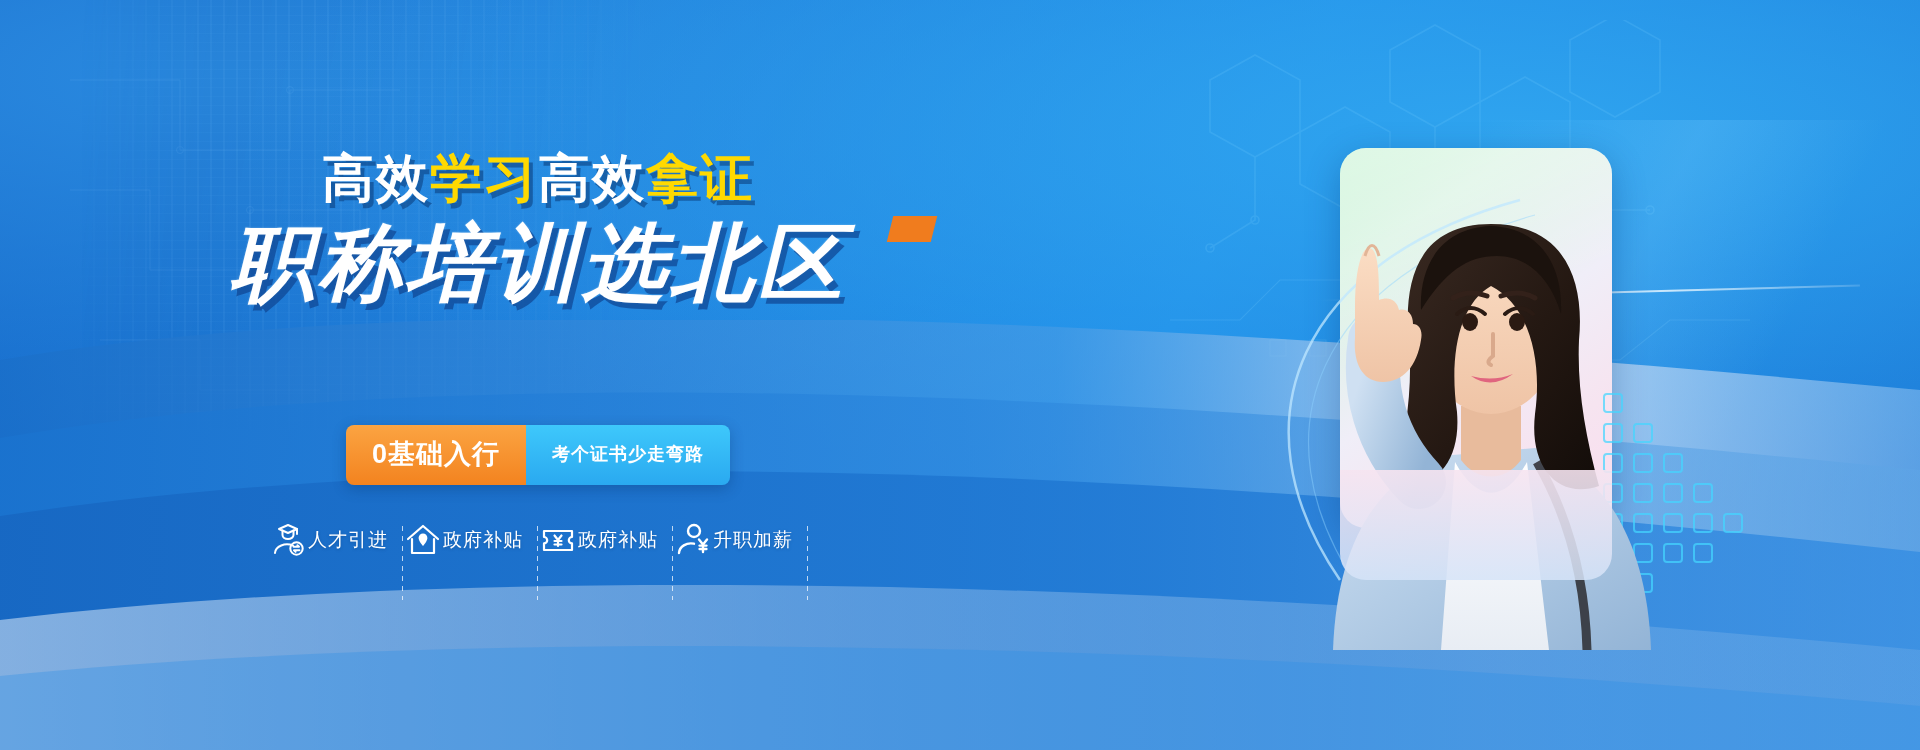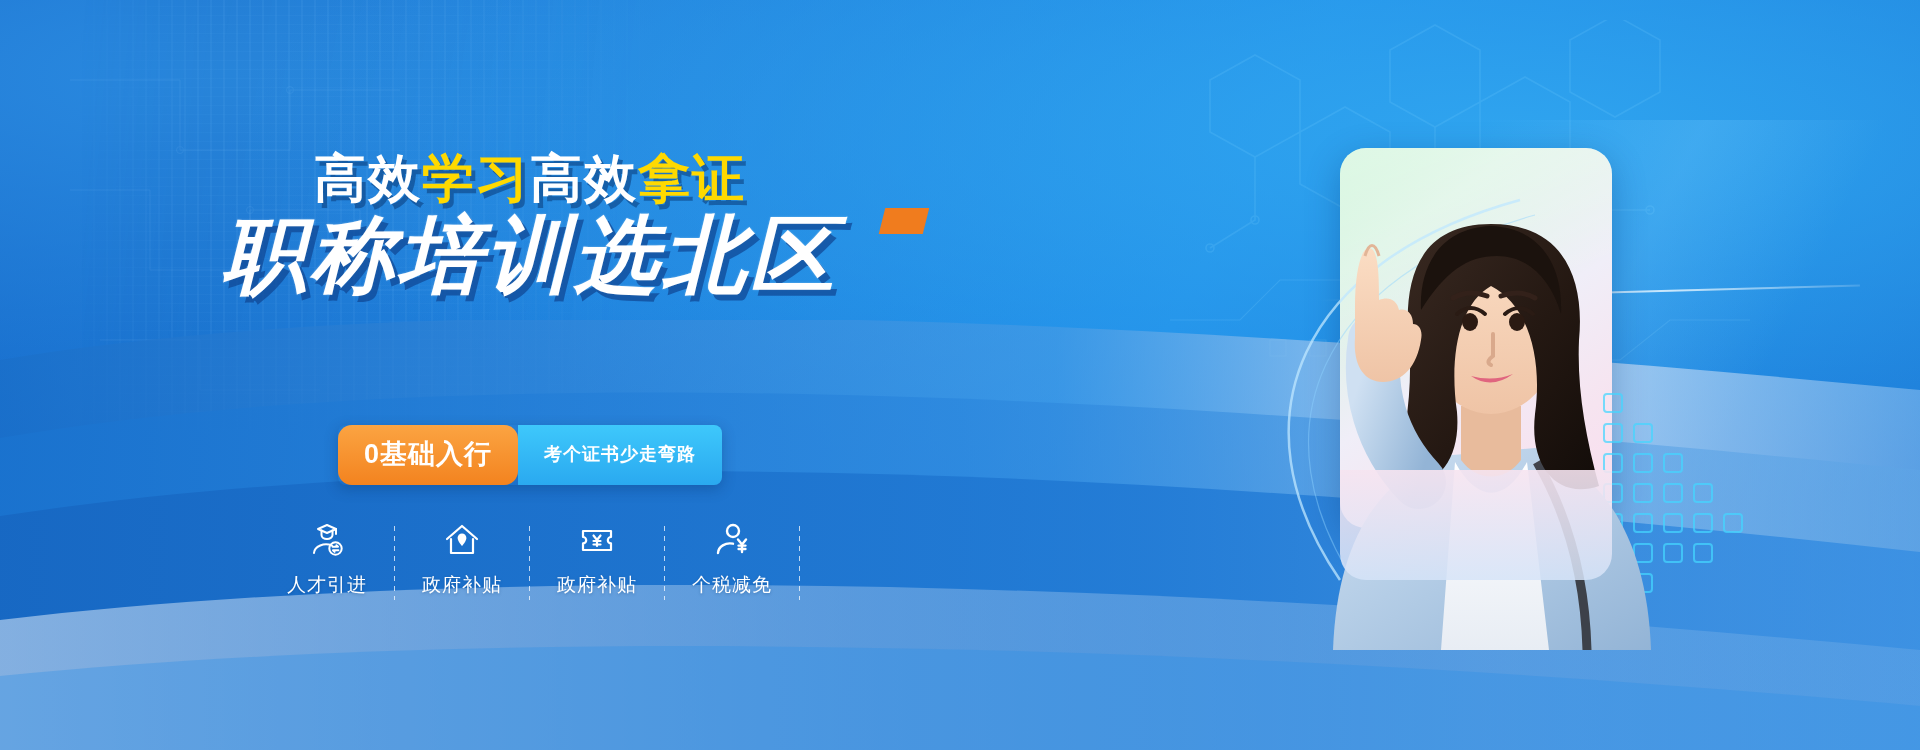--- a/index.html
+++ b/index.html
@@ -53,39 +53,39 @@
     position:absolute; right:60px; top:292px; width:540px; height:2px;
     background:linear-gradient(90deg, rgba(255,255,255,0) 0%, rgba(230,245,255,.85) 65%, rgba(255,255,255,.15) 100%);
     transform:rotate(-1.6deg);
   }
 
   
   .waves { position:absolute; left:0; right:0; bottom:0; height:430px; }
 
   
   .content {
-    position:absolute; left:0; top:0; width:1060px; height:750px;
+    position:absolute; left:8px; top:0; width:1060px; height:750px;
     z-index:6;
   }
 
   .headline-block {
     position:absolute; left:0; right:0; top:152px; text-align:center;
   }
 
   .line-1 {
     font-size:52px; font-weight:bold; letter-spacing:2px;
     line-height:1; white-space:nowrap;
     text-shadow:4px 5px 0 rgba(10,58,120,.55);
   }
   .line-1 .w { color:#ffffff; }
   .line-1 .y { color:#ffd900; }
 
   .line-2 {
     position:relative;
-    margin-top:6px;
+    margin-top:14px;
     font-size:84px; font-weight:bold; letter-spacing:4px;
     line-height:1.08; white-space:nowrap; color:#ffffff;
     font-style:italic;
     text-shadow:
        5px 6px 0 rgba(16,72,150,.75),
        0 0 2px rgba(255,255,255,.4);
   }
   .line-2 .seg { position:relative; display:inline-block; }
   .orange-tick {
     position:absolute;
@@ -103,37 +103,37 @@
   }
   .badge-wrap {
     display:flex; align-items:stretch;
     border-radius:8px; overflow:hidden;
     box-shadow:0 4px 14px rgba(6,45,100,.30);
   }
   .badge-a {
     background:linear-gradient(180deg,#fba442 0%, #f3831f 100%);
     color:#ffffff; font-size:27px; font-weight:bold;
     padding:11px 26px 13px; letter-spacing:1px; white-space:nowrap;
-    display:flex; align-items:center;border-radius:14px;
+    display:flex; align-items:center;
   }
   .badge-b {
     background:linear-gradient(180deg,#3ec8fb 0%, #2aa9f0 100%);
     color:#ffffff; font-size:18px; font-weight:bold;
     padding:11px 26px 13px; letter-spacing:1px; white-space:nowrap;
     display:flex; align-items:center;
   }
 
   
   .features {
     position:absolute; left:0; right:0; top:520px;
     display:flex; justify-content:center; align-items:flex-start;
   }
   .feature {
     width:134px;
-    display:flex; flex-direction:column; align-items:center; gap:12px;
+    display:flex; align-items:center; 
   }
   .feature .ic { height:40px; display:flex; align-items:center; justify-content:center; }
   .feature .lbl {
     color:#ffffff; font-size:19px; letter-spacing:1px; white-space:nowrap;
     text-shadow:0 1px 3px rgba(10,55,110,.35);
   }
   .divider {
     width:1px; height:74px; margin-top:6px;
     background:repeating-linear-gradient(180deg, rgba(255,255,255,.72) 0 5px, rgba(255,255,255,0) 5px 10px);
   }
@@ -355,21 +355,21 @@
         <div class="ic">
           <svg width="40" height="40" viewBox="0 0 40 40" fill="none" stroke="#ffffff" stroke-width="2.4" stroke-linecap="round" stroke-linejoin="round">
             <circle cx="21" cy="11" r="6"></circle>
             <path d="M6 33 a12 10 0 0 1 15 -9.3"></path>
             <path d="M26 19.5 L30 24.5 L34 19.5"></path>
             <path d="M26.6 25.6 h6.8"></path>
             <path d="M26.6 29 h6.8"></path>
             <path d="M30 24.5 v7.5"></path>
           </svg>
         </div>
-        <div class="lbl">个税减免</div>
+        <div class="lbl">升职加薪</div>
       </div>
 
       <div class="divider"></div>
 
 
     </div>
   </div>
 
   <div class="figure-area">
 

